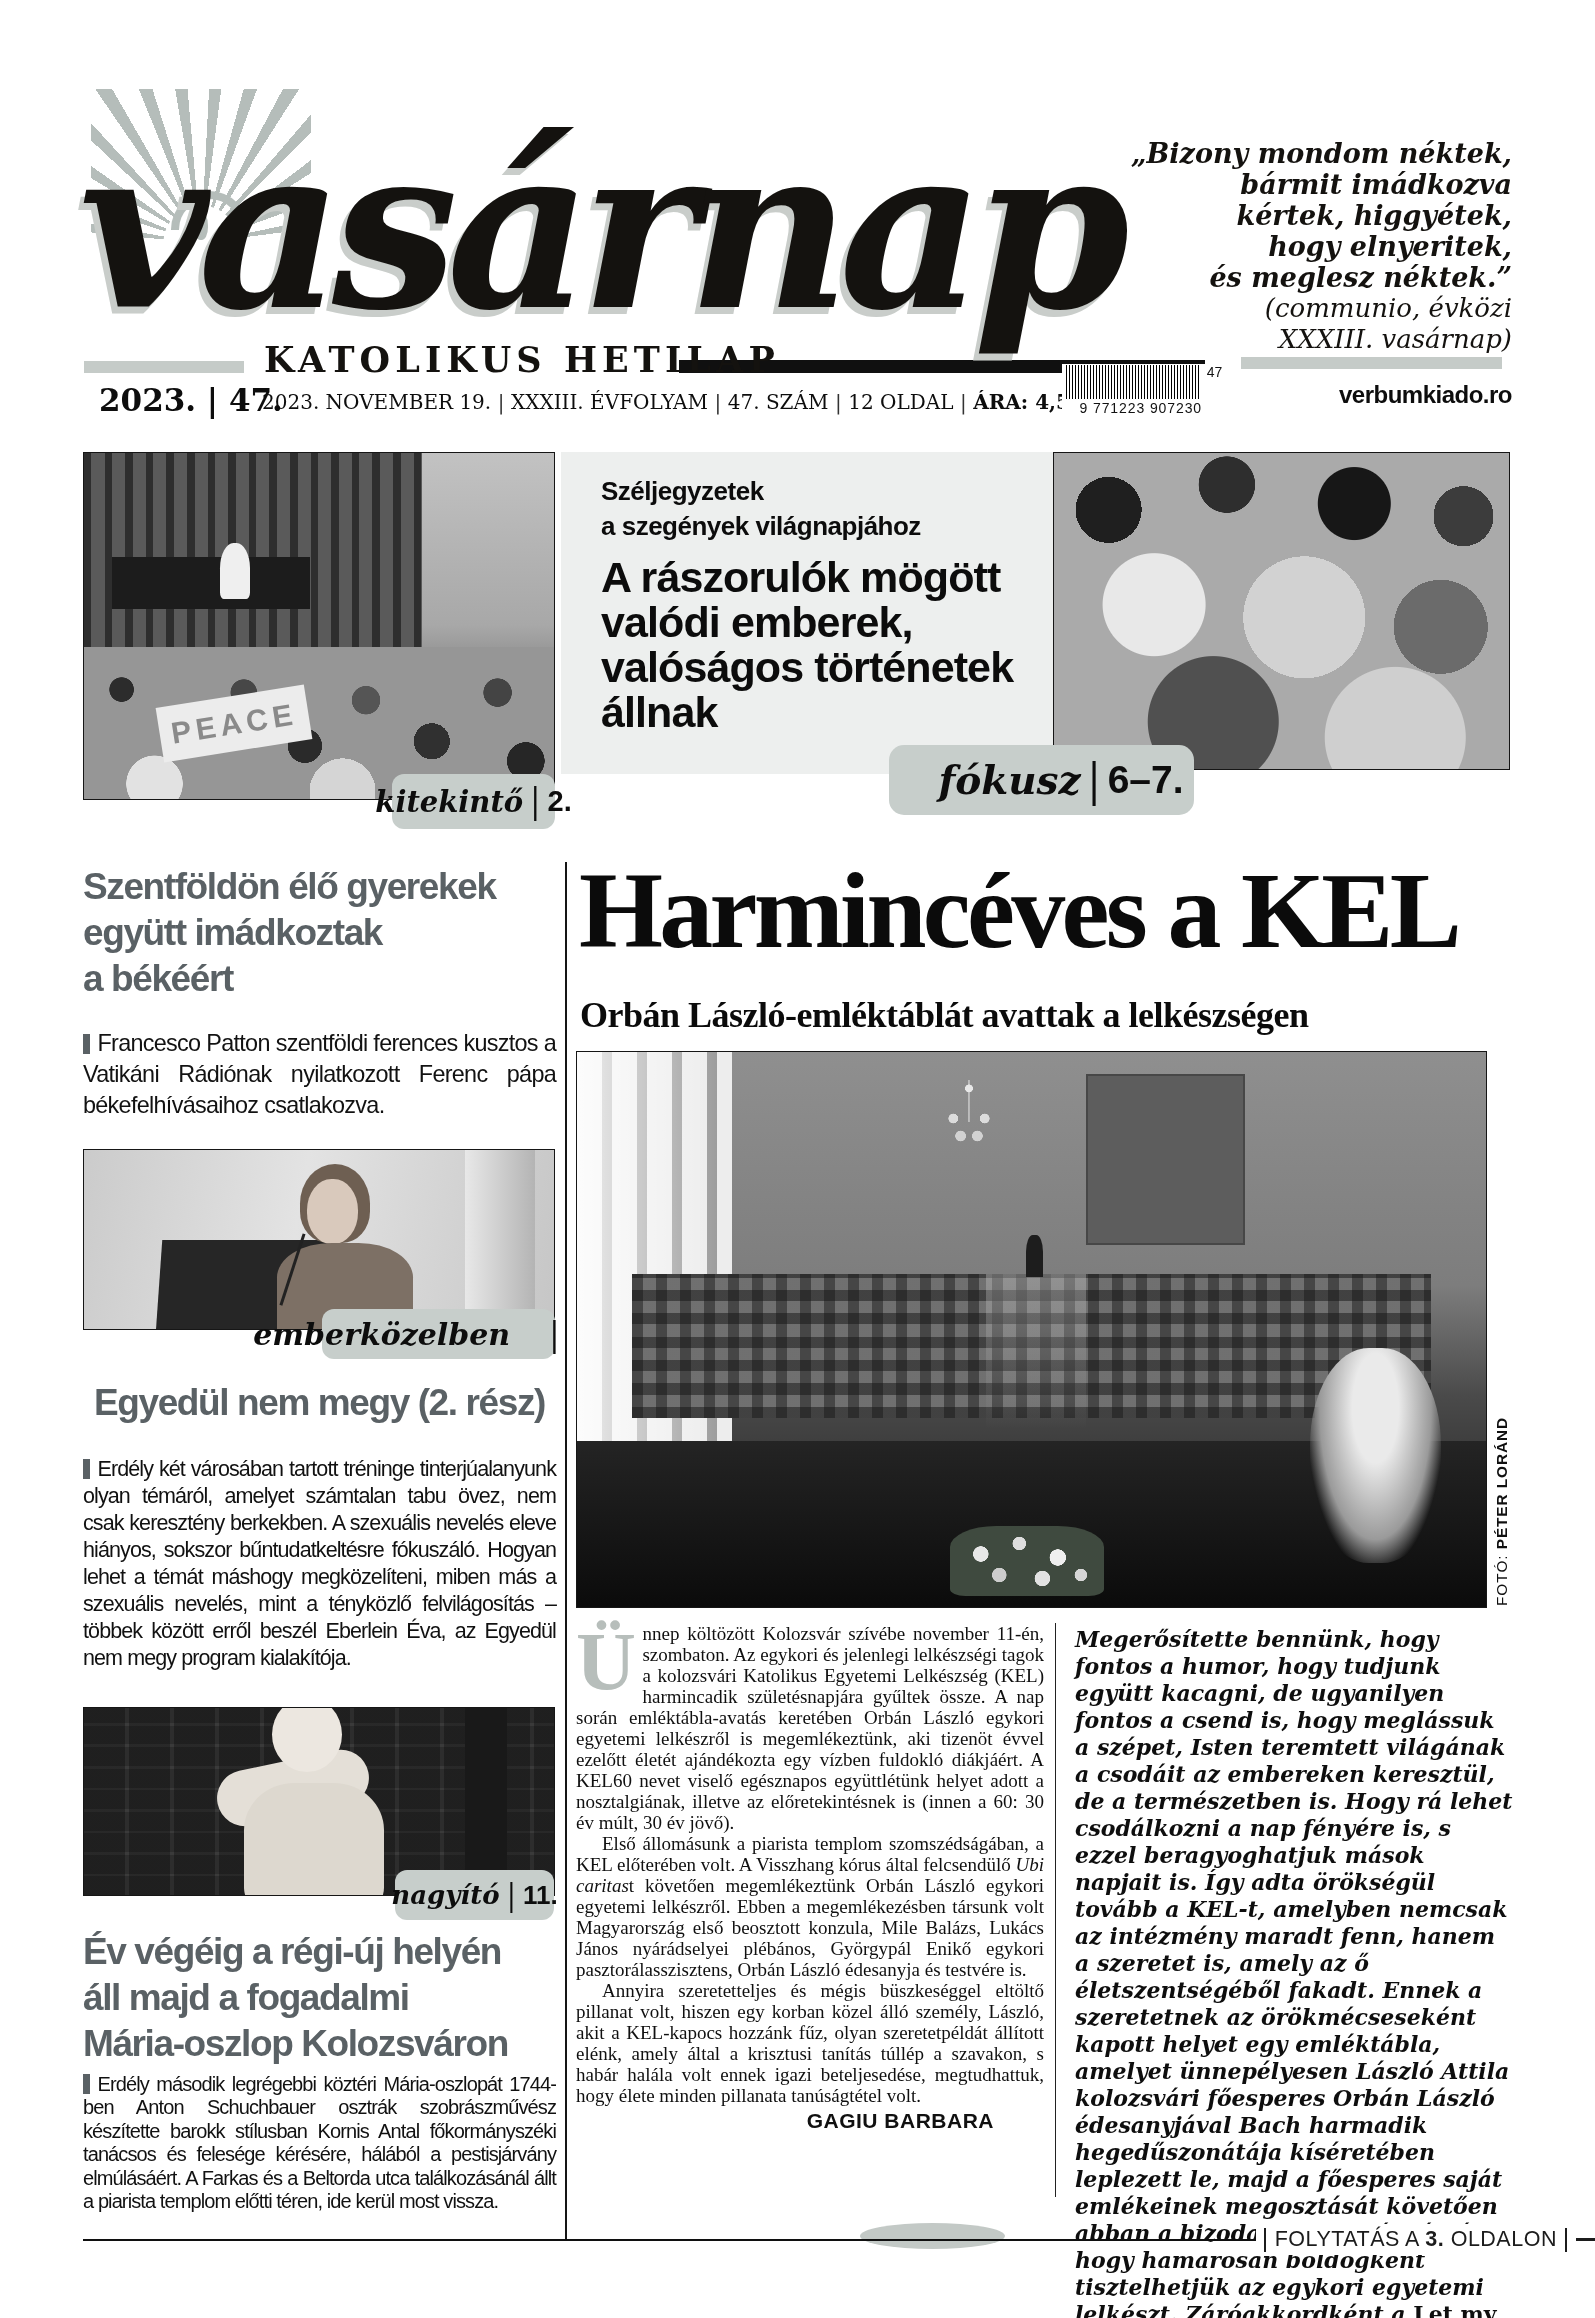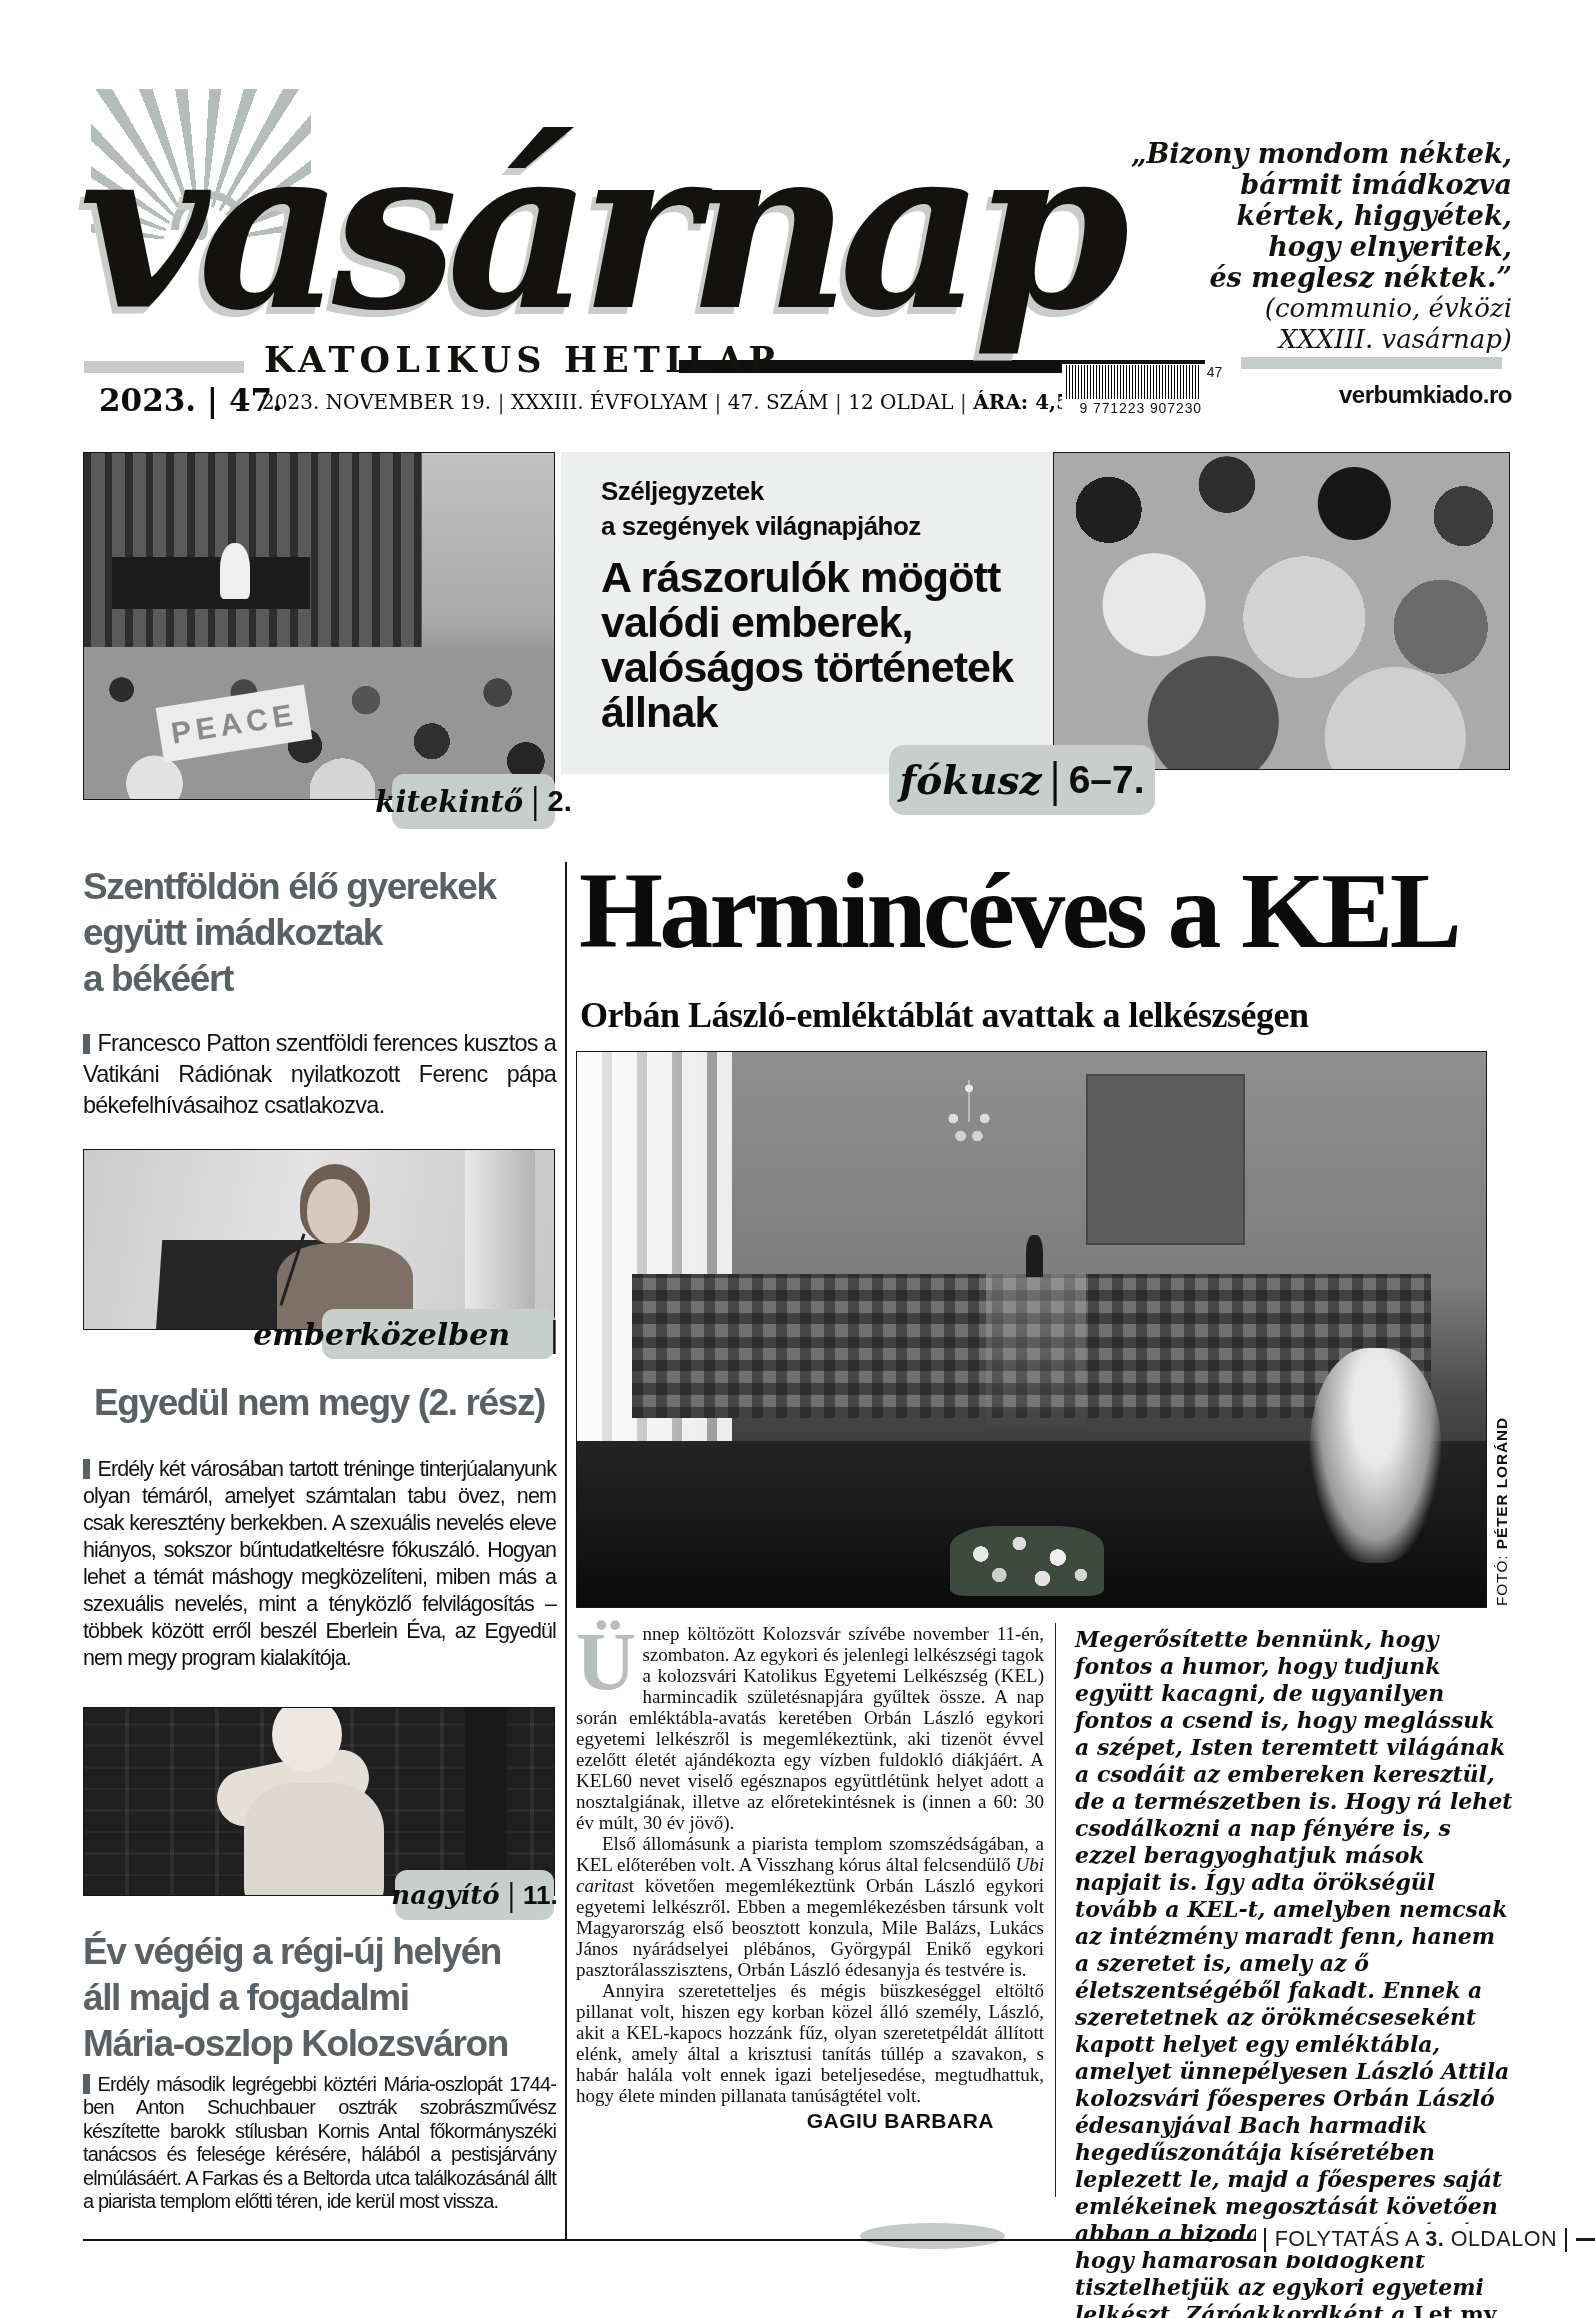--- a/index.html
+++ b/index.html
@@ -136,21 +136,21 @@
         font-size:15.4px;letter-spacing:0.9px;color:#101010;}
   .credit b{font-weight:bold;}
 
   
   .badge{background:#c7cecb;border-radius:12px;display:flex;align-items:center;justify-content:center;
         color:#0d0d0d;white-space:nowrap;}
   .badge .bname{font-family:"DejaVu Serif",serif;font-style:italic;font-weight:bold;}
   .badge .bsep{font-weight:300;padding:0 8.4px;transform:scaleY(1.25);}
   .badge .bpage{font-weight:bold;}
   .badge-kitekinto{left:392px;top:774px;width:163px;height:55px;font-size:29px;}
-  .badge-fokusz{left:889px;top:745px;width:266px;height:70px;font-size:39px;border-radius:15px;}
+  .badge-fokusz{left:889px;top:745px;width:266px;height:70px;font-size:39px;border-radius:15px;padding-left:39px;}
   .badge-ember{left:322px;top:1309px;width:233px;height:50px;font-size:30px;gap:32px;}
   .badge-nagyito{left:395px;top:1870px;width:159px;height:50px;font-size:26px;}
 
   
   .feature-box{left:561px;top:452px;width:493px;height:322px;background:#edefee;}
   .kicker{left:601px;top:474px;width:444px;font-weight:bold;font-size:26px;line-height:35px;
         letter-spacing:-0.5px;white-space:pre-line;color:#0c0c0c;}
   .feature-title{left:601px;top:555px;width:449px;font-weight:bold;font-size:43px;line-height:45px;
         letter-spacing:-0.9px;white-space:pre-line;color:#0c0c0c;}
 

